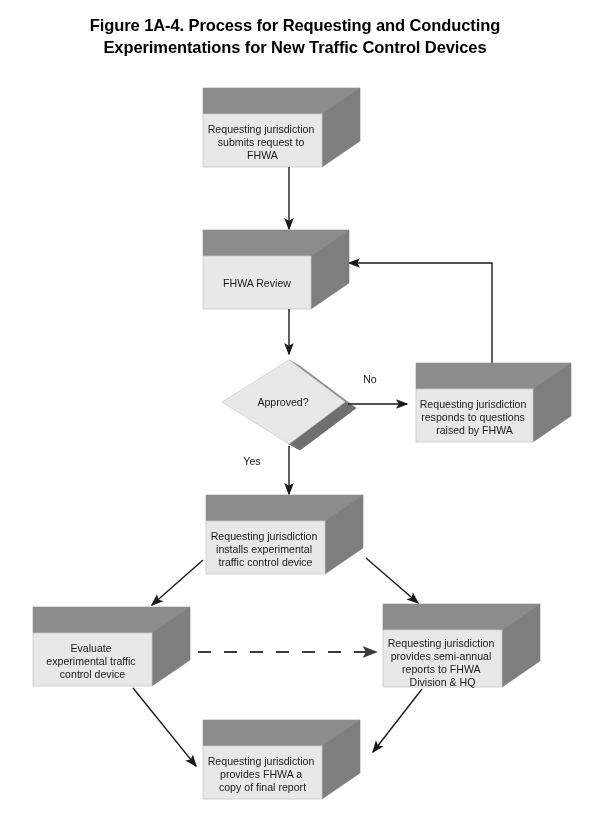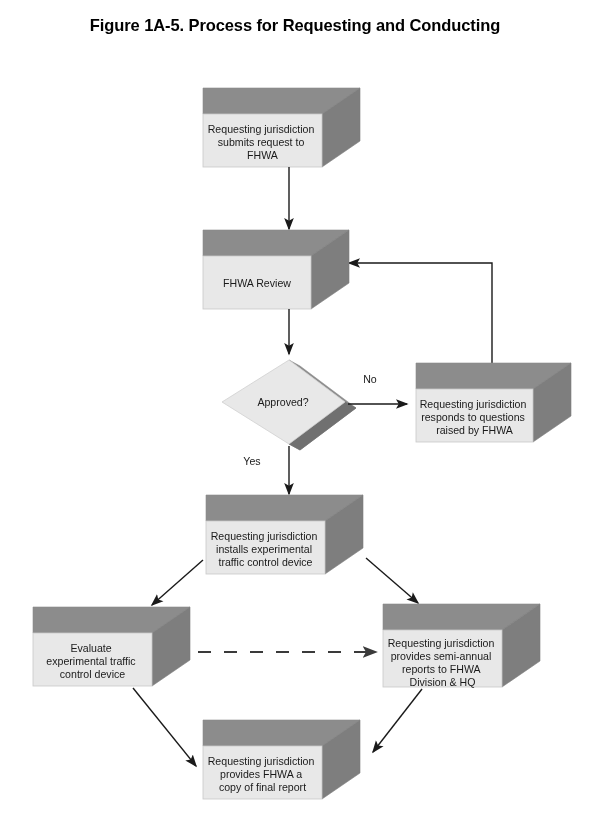--- a/index.html
+++ b/index.html
@@ -25,21 +25,22 @@
   }
   .conn{stroke:#1a1a1a;stroke-width:1.4;fill:none;}
   .conn-dash{stroke:#3a3a3a;stroke-width:1.9;fill:none;stroke-dasharray:13 13;}
 </style>
 </head>
 <body>
 
 <div id="figure">
 
   <div id="figure-title">
-    <span class="t-line">Figure 1A-5.  Process for Requesting and Conducting</span>
+    <span class="t-line">Figure 1A-4.  Process for Requesting and Conducting</span>
+    <span class="t-line">Experimentations for New Traffic Control Devices</span>
   </div>
 
   <svg id="flow" viewBox="0 0 590 836">
     <defs>
       <marker id="arrow" viewBox="0 0 12 10" refX="10.5" refY="5" markerWidth="9" markerHeight="8" orient="auto-start-reverse">
         <path d="M0,0.4 L12,5 L0,9.6 L2.6,5 Z" fill="#1a1a1a"></path>
       </marker>
       <marker id="arrowd" viewBox="0 0 12 10" refX="10.5" refY="5" markerWidth="8" markerHeight="7" orient="auto-start-reverse">
         <path d="M0,0.4 L12,5 L0,9.6 L2.6,5 Z" fill="#3a3a3a"></path>
       </marker>

